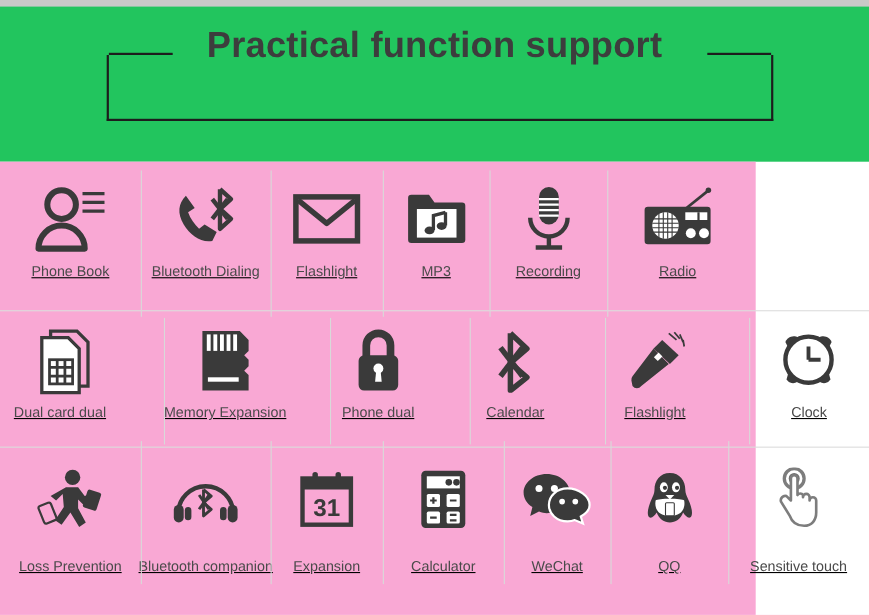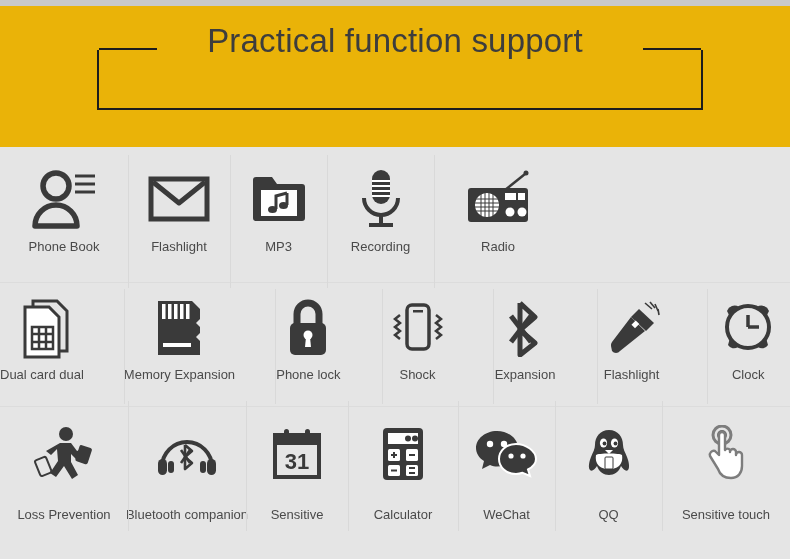--- a/index.html
+++ b/index.html
@@ -8,22 +8,23 @@
     background:#ffffff;
     font-family:"Liberation Sans","DejaVu Sans",sans-serif;
     overflow:hidden;
   }
   .page{position:relative;width:790px;height:559px;}
 
   
   .header{
     position:relative;
     width:790px;height:147px;
-    background:#eab308;
+    background:#22c55e;
     box-sizing:border-box;
+    font-weight:bold;
   }
   .header .topstrip{
     position:absolute;left:0;top:0;width:790px;height:6px;
     background:#c9c9c8;
   }
   .titlebox{
     position:absolute;
     left:97px;top:50px;
     width:606px;height:60px;
     border:2px solid #1d1d1d;
@@ -42,23 +43,24 @@
     font-size:33px;
     letter-spacing:0.2px;
     color:#3d3d3d;
     font-family:"Liberation Sans","DejaVu Sans",sans-serif;
     white-space:nowrap;
   }
 
   
   .grid{
     position:relative;
-    width:790px;
+    width:687px;
     height:412px;
-    background:#e5e5e5;
+    background:#f9a8d4;
+    text-decoration:underline;
   }
   .row{
     display:flex;
     width:790px;
     box-sizing:border-box;
   }
   .row.r1{height:136px;}
   .row.r2{height:124px;gap:40px;}
   .row.r3{height:152px;}
   .row.r1,.row.r2{border-bottom:1px solid #dcdcdc;}
@@ -122,20 +124,31 @@
             <circle cx="25" cy="18" r="13" fill="none" stroke="#3a3a3a" stroke-width="5.5"></circle>
             <path d="M4 58 a21 21 0 0 1 42 0 z" fill="none" stroke="#3a3a3a" stroke-width="5.5" stroke-linejoin="round"></path>
             <line x1="44" y1="8" x2="64" y2="8" stroke="#3a3a3a" stroke-width="3"></line>
             <line x1="44" y1="16" x2="64" y2="16" stroke="#3a3a3a" stroke-width="3"></line>
             <line x1="44" y1="24" x2="64" y2="24" stroke="#3a3a3a" stroke-width="3"></line>
           </svg>
         </div>
         <div class="label">Phone Book</div>
       </div>
 
+      <div class="cell" style="width:118px">
+        <div class="icon-wrap">
+          <svg width="62" height="62" viewBox="0 0 62 62">
+            <path d="M13 10 C6 17 5 26 11 36 C17 46 27 53 37 51 L41 43 L30 36 L25 40 C21 36 17 31 15 25 L21 21 Z" fill="#3a3a3a"></path>
+            <path d="M44 4 L54 13 L44 22 L44 4 M44 22 L54 31 L44 40 L44 22" fill="none" stroke="#3a3a3a" stroke-width="4" stroke-linejoin="round"></path>
+            <line x1="37" y1="13" x2="51" y2="31" stroke="#3a3a3a" stroke-width="4"></line>
+            <line x1="37" y1="31" x2="51" y2="13" stroke="#3a3a3a" stroke-width="4"></line>
+          </svg>
+        </div>
+        <div class="label">Bluetooth Dialing</div>
+      </div>
 
       <div class="cell" style="width:102px">
         <div class="icon-wrap">
           <svg width="62" height="48" viewBox="0 0 62 48">
             <rect x="3" y="4" width="56" height="40" fill="none" stroke="#3a3a3a" stroke-width="5"></rect>
             <path d="M5 7 L31 28 L57 7" fill="none" stroke="#3a3a3a" stroke-width="5" stroke-linejoin="round"></path>
           </svg>
         </div>
         <div class="label">Flashlight</div>
       </div>
@@ -236,44 +249,33 @@
 
       <div class="cell" style="width:102px">
         <div class="icon-wrap">
           <svg width="48" height="60" viewBox="0 0 48 60">
             <path d="M13 26 L13 16 A11 11 0 0 1 35 16 L35 26" fill="none" stroke="#3a3a3a" stroke-width="7"></path>
             <rect x="6" y="25" width="36" height="32" rx="5" fill="#3a3a3a"></rect>
             <circle cx="24" cy="37" r="4.5" fill="#ffffff"></circle>
             <path d="M22 39 L26 39 L27 49 L21 49 Z" fill="#ffffff"></path>
           </svg>
         </div>
-        <div class="label">Phone lock</div>
-      </div>
-
-      <div class="cell" style="width:110px">
-        <div class="icon-wrap">
-          <svg width="62" height="58" viewBox="0 0 62 58">
-            <rect x="20" y="6" width="22" height="44" rx="5" fill="none" stroke="#3a3a3a" stroke-width="3.5"></rect>
-            <rect x="26" y="11" width="10" height="2.5" fill="#3a3a3a"></rect>
-            <path d="M13 16 l-5 4 l5 4 l-5 4 l5 4 l-5 4 l5 4" fill="none" stroke="#3a3a3a" stroke-width="2.5"></path>
-            <path d="M49 16 l5 4 l-5 4 l5 4 l-5 4 l5 4 l-5 4" fill="none" stroke="#3a3a3a" stroke-width="2.5"></path>
-          </svg>
-        </div>
-        <div class="label">Shock</div>
-      </div>
+        <div class="label">Phone dual</div>
+      </div>
+
 
       <div class="cell" style="width:97px">
         <div class="icon-wrap">
           <svg width="44" height="58" viewBox="0 0 44 58">
             <path d="M17 4 L32 18 L17 31 L17 4 M17 31 L32 44 L17 56 L17 31" fill="none" stroke="#3a3a3a" stroke-width="5" stroke-linejoin="round"></path>
             <line x1="8" y1="17" x2="28" y2="43" stroke="#3a3a3a" stroke-width="5"></line>
             <line x1="8" y1="43" x2="28" y2="17" stroke="#3a3a3a" stroke-width="5"></line>
           </svg>
         </div>
-        <div class="label">Expansion</div>
+        <div class="label">Calendar</div>
       </div>
 
       <div class="cell" style="width:107px">
         <div class="icon-wrap">
           <svg width="58" height="58" viewBox="0 0 58 58">
             <g stroke="#3a3a3a" stroke-width="1.6">
               <line x1="42" y1="4" x2="49" y2="10"></line>
               <line x1="47" y1="3" x2="52" y2="9"></line>
               <line x1="52" y1="5" x2="55" y2="12"></line>
               <line x1="55" y1="10" x2="56" y2="16"></line>
@@ -335,21 +337,21 @@
       <div class="cell" style="width:102px">
         <div class="icon-wrap">
           <svg width="52" height="54" viewBox="0 0 52 54">
             <rect x="13" y="2" width="5" height="9" rx="2.5" fill="#3a3a3a"></rect>
             <rect x="34" y="2" width="5" height="9" rx="2.5" fill="#3a3a3a"></rect>
             <rect x="4" y="8" width="44" height="42" fill="none" stroke="#3a3a3a" stroke-width="4"></rect>
             <rect x="4" y="8" width="44" height="10" fill="#3a3a3a"></rect>
             <text x="26" y="42" font-family="'Liberation Sans',sans-serif" font-size="22" font-weight="bold" fill="#3a3a3a" text-anchor="middle">31</text>
           </svg>
         </div>
-        <div class="label">Sensitive</div>
+        <div class="label">Expansion</div>
       </div>
 
       <div class="cell" style="width:110px">
         <div class="icon-wrap">
           <svg width="46" height="56" viewBox="0 0 46 56">
             <rect x="3" y="2" width="40" height="52" rx="4" fill="#3a3a3a"></rect>
             <rect x="8" y="7" width="30" height="11" fill="#ffffff"></rect>
             <circle cx="28" cy="12.5" r="3" fill="#3a3a3a"></circle>
             <circle cx="35" cy="12.5" r="3" fill="#3a3a3a"></circle>
             <rect x="8" y="23" width="12" height="12" rx="1.5" fill="#ffffff"></rect>

